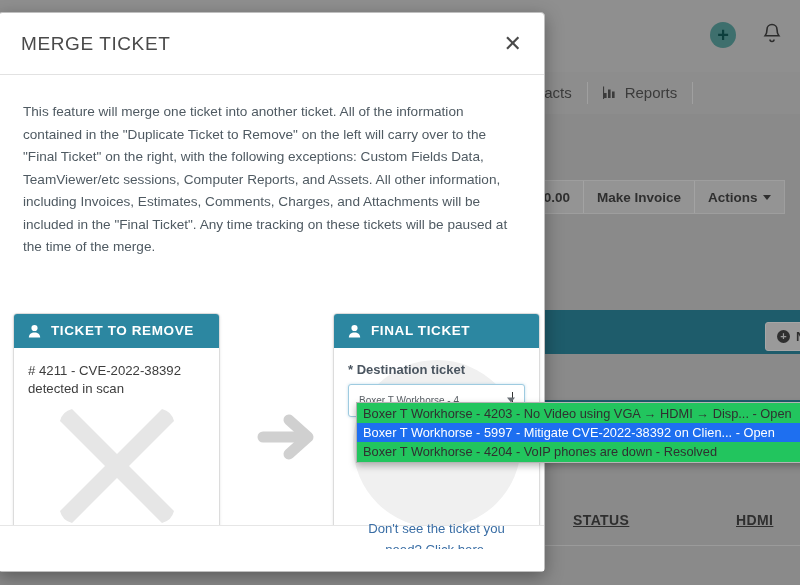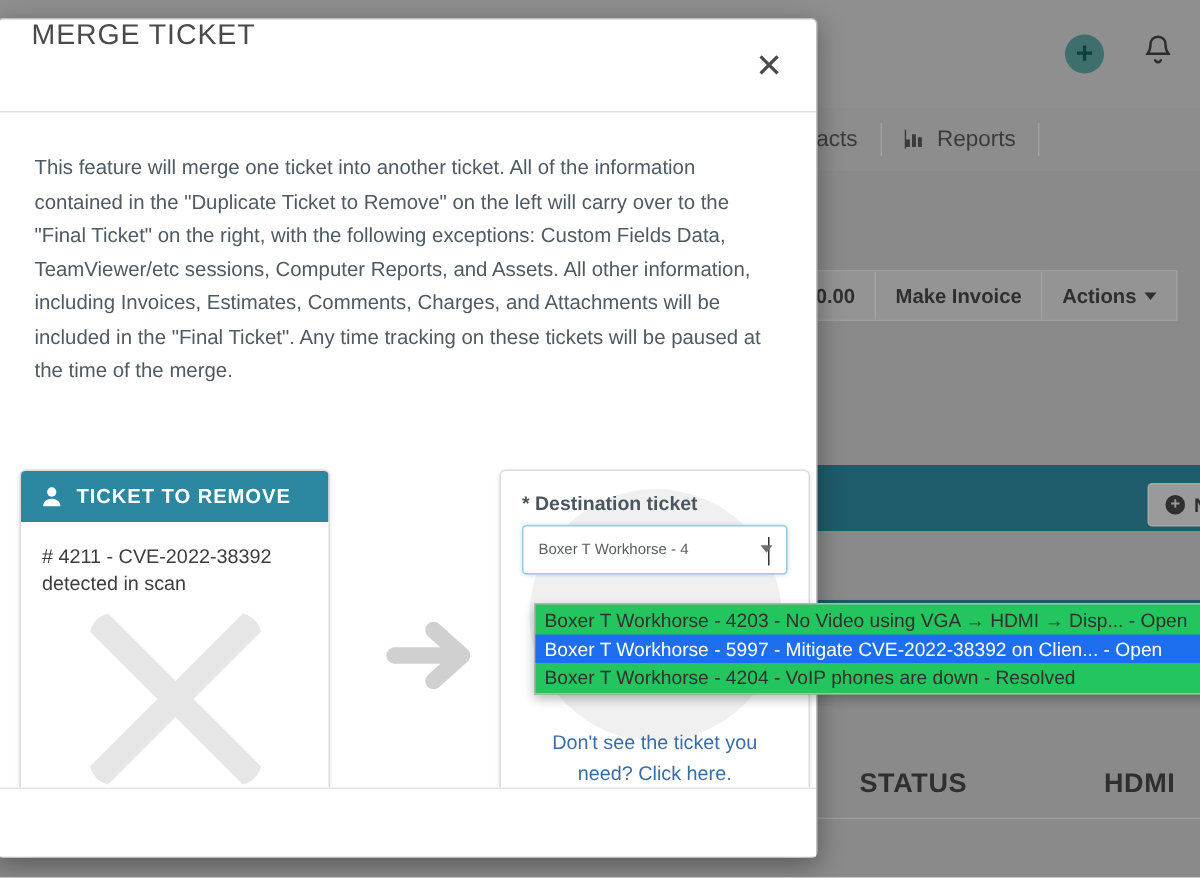--- a/index.html
+++ b/index.html
@@ -96,21 +96,21 @@
     background: #2f2f2f; color: #9a9a9a; font-size: 11px; font-weight: 700;
     line-height: 1;
   }
 
   .bg-table-head {
     position: absolute; left: 0; top: 500px; width: 800px; height: 40px;
     background: #8a8a8a;
   }
   .bg-th {
     position: absolute; top: 512px;
-    color: #2f2f2f; font-size: 18px; font-weight: 600; letter-spacing: 0.4px;
+    color: #2f2f2f; font-size: 14px; font-weight: 600; letter-spacing: 0.4px; text-decoration: underline;
   }
   .bg-th-status { left: 573px; }
   .bg-th-date { left: 736px; }
   .bg-table-rule {
     position: absolute; left: 0; top: 545px; width: 800px; height: 1px;
     background: #9b9b9b;
   }
 
   
   .modal {
@@ -120,21 +120,21 @@
     border: 1px solid #bfbfbf;
     border-radius: 4px;
     box-shadow: 0 5px 18px rgba(0,0,0,0.35);
     box-sizing: border-box;
     overflow: visible;
   }
   .modal-header {
     position: relative;
     height: 62px;
     border-bottom: 1px solid #e2e2e2;
-    display: flex; 
+    display: flex; align-items: center;
     padding: 0 22px;
     box-sizing: border-box;
   }
   .modal-title {
     font-size: 19px; color: #4a4a4a; letter-spacing: 0.6px;
     font-weight: 400;
   }
   .modal-close {
     position: absolute; right: 22px; top: 50%; transform: translateY(-50%);
     font-size: 22px; color: #4a4a4a; line-height: 1;
@@ -370,20 +370,29 @@
         </div>
 
         <span class="arrow-between">
           <svg width="66" height="58" viewBox="0 0 66 58" fill="none" stroke="#d0d0d0" stroke-width="11" stroke-linecap="round" stroke-linejoin="round">
             <path d="M8 29 H50"></path>
             <path d="M34 12 L53 29 L34 46"></path>
           </svg>
         </span>
 
         <div class="card card-final">
+          <div class="card-head">
+            <span class="person-icon">
+              <svg width="13" height="14" viewBox="0 0 13 14" fill="#ffffff">
+                <circle cx="6.5" cy="4" r="3.1"></circle>
+                <path d="M0.8 13.5c0-3.1 2.5-5 5.7-5s5.7 1.9 5.7 5z"></path>
+              </svg>
+            </span>
+            <span>FINAL TICKET</span>
+          </div>
           <div class="card-body">
             <div class="watermark-circle"></div>
             <div class="field-label">
               <span class="req-star">*</span>
               <span>Destination ticket</span>
             </div>
             <div class="select-box">
               <span>Boxer T Workhorse - 4</span>
               <span class="text-caret"></span>
               <span class="select-caret"></span>

